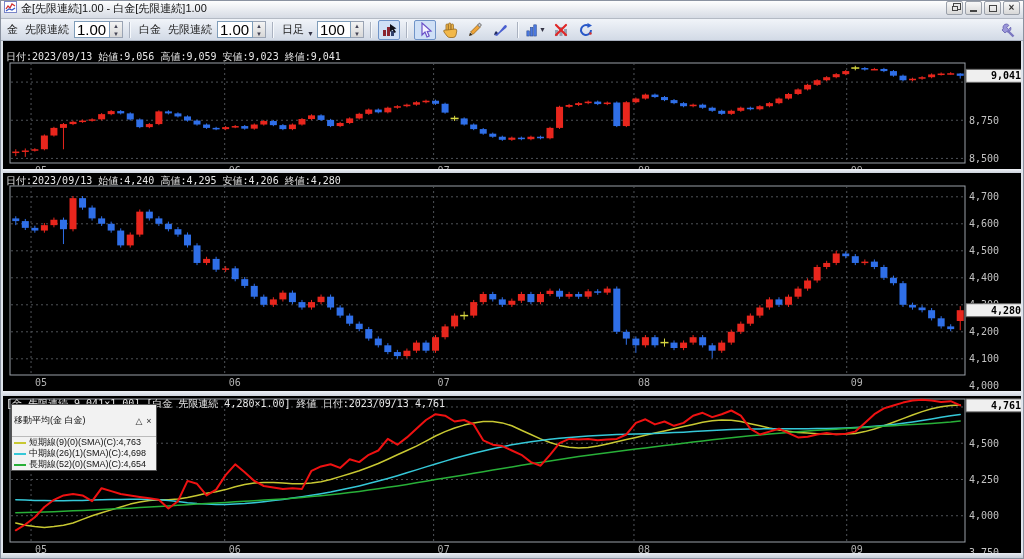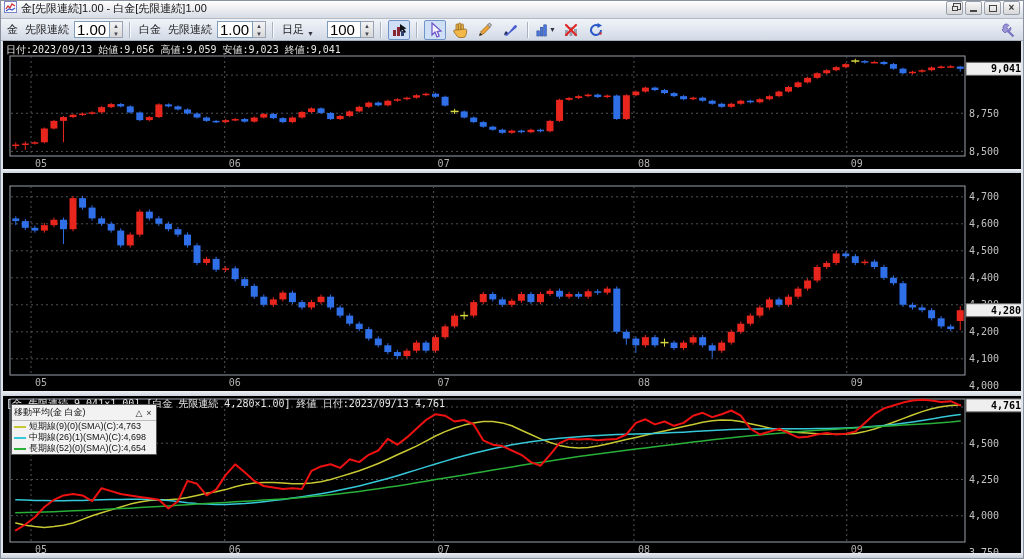--- a/index.html
+++ b/index.html
@@ -27,21 +27,21 @@
   .wrench{margin-left:auto}
   
   .charts{position:relative;flex:1;margin:0 2px;background:#000;overflow:hidden}
   .panel{position:absolute;left:0;right:0;background:#000}
   .panel svg{position:absolute;left:0;top:0}
   .info{position:absolute;left:3px;top:1px;z-index:2;font-family:"DejaVu Sans Mono",monospace;font-size:10px;color:#e6e6e6;white-space:pre}
   .hsep{position:absolute;left:0;right:0;background:linear-gradient(#eef1f6,#ccd2dc)}
   svg text{font-family:"DejaVu Sans Mono",monospace}
   
   .legend{position:absolute;left:8px;top:8px;z-index:3;width:146px;background:#f2f2f2;border:1px solid #555;font-size:9px;color:#111}
-  .legend-head{display:flex;align-items:center;padding:1px 2px;border-bottom:1px solid #bbb}
+  .legend-head{display:flex;align-items:center;padding:9px 2px;border-bottom:1px solid #bbb}
   .legend-head .lt{flex:1;white-space:nowrap}
   .lbtn{width:10px;text-align:center;color:#333;cursor:default}
   .lrow{display:flex;align-items:center;padding:0 2px;height:11px;white-space:nowrap}
   .swatch{width:12px;height:2px;margin-right:3px;flex:0 0 12px}
   .footer{height:5px;flex:0 0 5px;background:linear-gradient(#e8ecf2,#c6ccd6)}
 </style>
 </head>
 <body>
 
 <div class="window">
@@ -86,21 +86,21 @@
           <span>▲</span>
           <span>▼</span>
         </span>
     </span>
     <span class="sep"></span>
     <span class="combo">
       <span class="tlabel">日足</span>
       <span class="caret">▼</span>
     </span>
     <span class="numwrap">
-      <input class="num" style="width: 34px; margin-left: 10px;" value="100">
+      <input class="num" style="width: 34px;" value="100">
       <span class="spin">
           <span>▲</span>
           <span>▼</span>
         </span>
     </span>
     <span class="sep"></span>
     <span class="tbtn pressed">
       <svg width="16" height="16" viewBox="0 0 16 16">
           <rect x="2" y="8" width="3" height="6" fill="#8a2430"></rect>
           <rect x="6" y="5" width="3" height="9" fill="#8a2430"></rect>
@@ -167,21 +167,21 @@
     <span class="tbtn wrench">
       <svg width="16" height="16" viewBox="0 0 16 16">
           <path d="M6.5 2 a3.5 3.5 0 0 0 -3.3 4.7 l-1.2 1.3 3 3 1.3-1.2 a3.5 3.5 0 0 0 4.4-4.6 l-2.2 2.2 -1.8-1.8 2.2-2.2 a3.5 3.5 0 0 0 -2.4 -1.4 z" fill="#9a96d8" stroke="#5650a8" stroke-width="0.7"></path>
           <line x1="7.5" y1="8.5" x2="13.5" y2="14.5" stroke="#7a76c0" stroke-width="2.4"></line>
         </svg>
     </span>
   </div>
 
   <div class="charts">
 
-    <div class="panel" style="top:1px;height:92px">
+    <div class="panel" style="top:8px;height:92px">
       <div class="info">日付:2023/09/13 始値:9,056 高値:9,059 安値:9,023 終値:9,041</div>
       <svg id="chart-0" width="1024" height="128">
           <rect x="7" y="14" width="955" height="100" fill="none" stroke="#9aa0a8"></rect>
           <line x1="8" y1="33.083969465648856" x2="962" y2="33.083969465648856" stroke="#4f5358" stroke-dasharray="2,3"></line>
           <line x1="8" y1="71.25190839694656" x2="962" y2="71.25190839694656" stroke="#4f5358" stroke-dasharray="2,3"></line>
           <line x1="8" y1="109.41984732824427" x2="962" y2="109.41984732824427" stroke="#4f5358" stroke-dasharray="2,3"></line>
           <line x1="28.034" y1="14" x2="28.034" y2="114" stroke="#4f5358" stroke-dasharray="2,3"></line>
           <text x="32.034" y="125" fill="#b2b2b2" font-size="10">05</text>
           <line x1="221.69599999999997" y1="14" x2="221.69599999999997" y2="114" stroke="#4f5358" stroke-dasharray="2,3"></line>
           <text x="225.69599999999997" y="125" fill="#b2b2b2" font-size="10">06</text>
@@ -394,20 +394,21 @@
           <line x1="957.2299999999999" y1="24.076335877862597" x2="957.2299999999999" y2="29.572519083969468" stroke="#2f6fe8"></line>
           <rect x="953.7299999999999" y="24.534351145038165" width="7" height="2.2900763358778633" fill="#2f6fe8"></rect>
           <rect x="963" y="20.32442748091603" width="59" height="13" fill="#efefef" stroke="#666"></rect>
           <text x="1018" y="30.32442748091603" fill="#000" font-size="10" font-weight="bold" text-anchor="end">9,041</text>
         </svg>
     </div>
 
     <div class="hsep" style="top:128px;height:4px"></div>
 
     <div class="panel" style="top:132px;height:218px">
+      <div class="info">日付:2023/09/13 始値:4,240 高値:4,295 安値:4,206 終値:4,280</div>
       <svg id="chart-1" width="1024" height="218">
           <rect x="7" y="13" width="955" height="189" fill="none" stroke="#9aa0a8"></rect>
           <line x1="8" y1="23.8" x2="962" y2="23.8" stroke="#4f5358" stroke-dasharray="2,3"></line>
           <line x1="8" y1="50.8" x2="962" y2="50.8" stroke="#4f5358" stroke-dasharray="2,3"></line>
           <line x1="8" y1="77.8" x2="962" y2="77.8" stroke="#4f5358" stroke-dasharray="2,3"></line>
           <line x1="8" y1="104.8" x2="962" y2="104.8" stroke="#4f5358" stroke-dasharray="2,3"></line>
           <line x1="8" y1="131.8" x2="962" y2="131.8" stroke="#4f5358" stroke-dasharray="2,3"></line>
           <line x1="8" y1="158.8" x2="962" y2="158.8" stroke="#4f5358" stroke-dasharray="2,3"></line>
           <line x1="8" y1="185.8" x2="962" y2="185.8" stroke="#4f5358" stroke-dasharray="2,3"></line>
           <line x1="28.034" y1="13" x2="28.034" y2="202" stroke="#4f5358" stroke-dasharray="2,3"></line>

